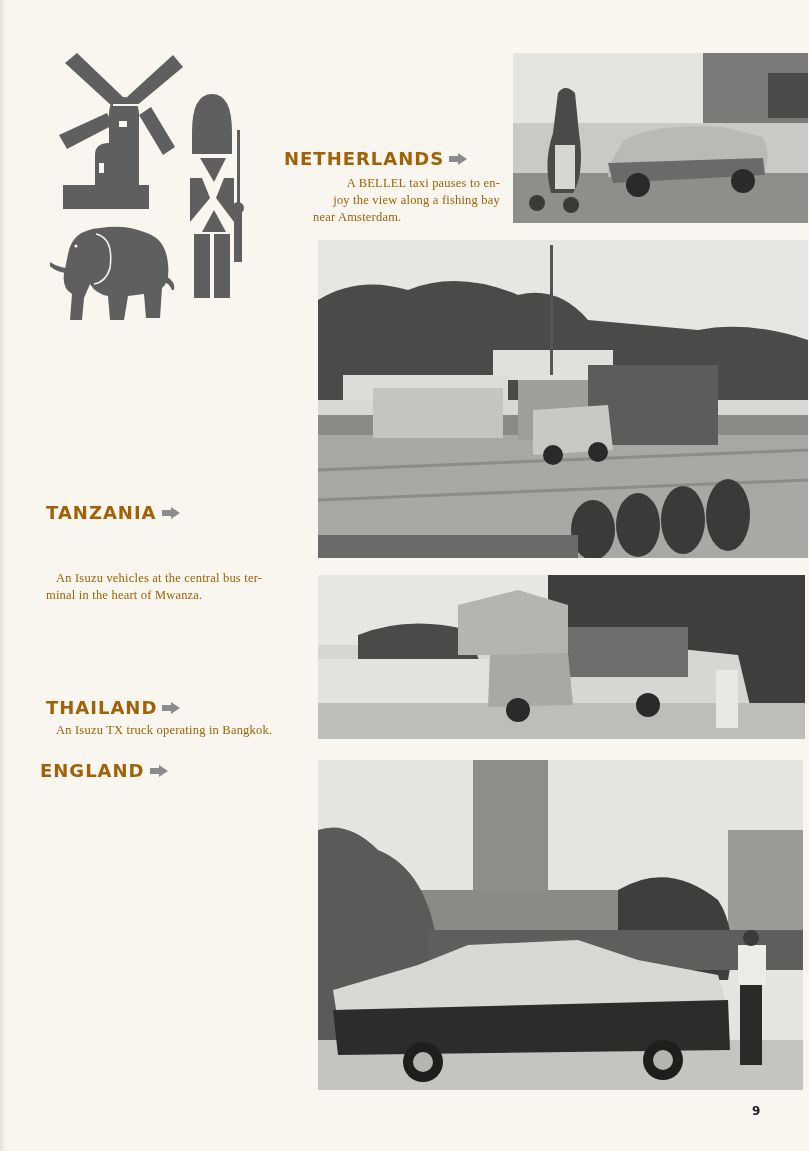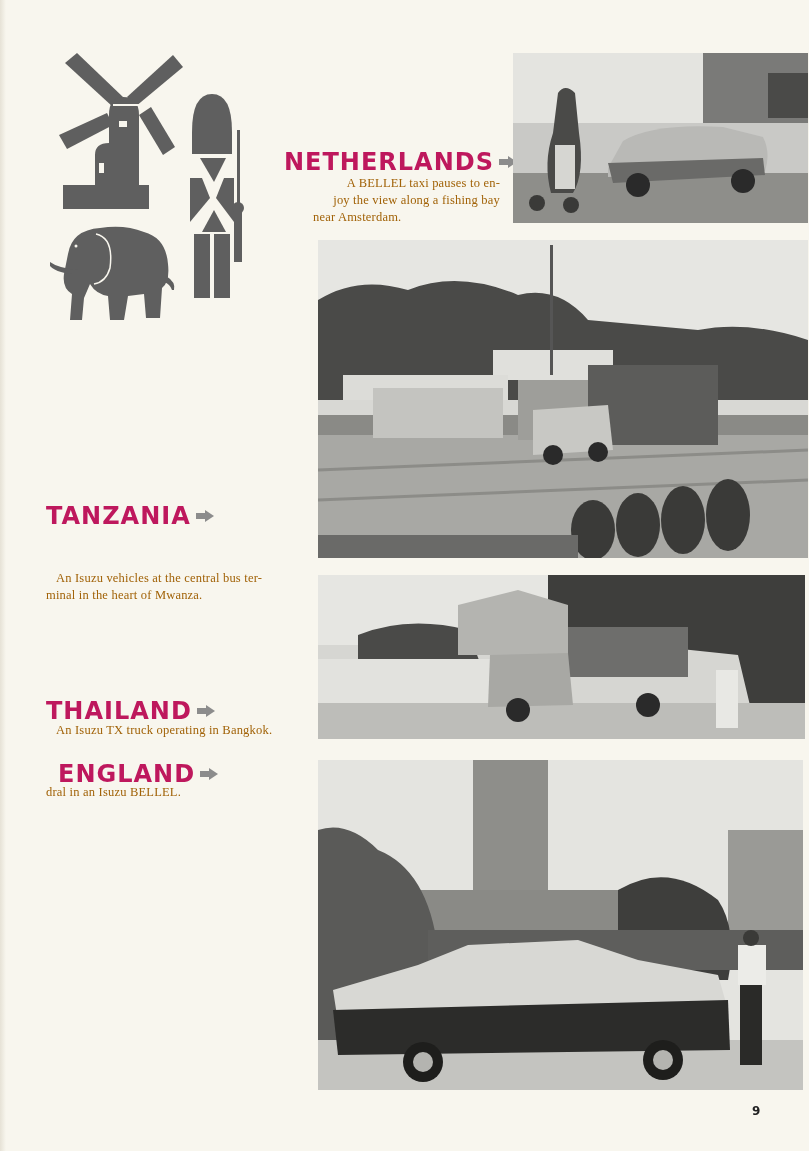--- a/index.html
+++ b/index.html
@@ -12,23 +12,23 @@
     color: #2a2a2a;
   }
   .page-shade {
     position: absolute; left: 0; top: 0; width: 6px; height: 100%;
     background: linear-gradient(to right, #e6e2d6, rgba(248,246,238,0));
   }
   .heading {
     position: absolute;
     font-family: "DejaVu Sans", sans-serif;
     font-weight: bold;
-    font-size: 24px;
+    font-size: 18px;
     letter-spacing: 1px;
-    color: #be185d;
+    color: #a16207;
     white-space: nowrap;
     display: flex; align-items: center;
   }
   .arrow {
     display: inline-block; margin-left: 5px; position: relative;
     width: 18px; height: 12px;
   }
   .arrow::before {
     content: ""; position: absolute; left: 0; top: 3px; width: 9px; height: 6px; background: #8c8c8c;
   }
@@ -189,26 +189,25 @@
   </svg>
 </div>
 <div class="heading" style="left:46px;top:697px;">
   <span>THAILAND</span>
   <span class="arrow"></span>
 </div>
 <div class="caption" style="left:56px;top:722px;width:252px;">
   <div>An Isuzu TX truck operating in Bangkok.</div>
 </div>
 
-<div class="heading" style="left:58px;top:760px;">
+<div class="heading" style="left:40px;top:760px;">
   <span>ENGLAND</span>
   <span class="arrow"></span>
 </div>
 <div class="caption justify" style="left:46px;top:784px;width:258px;">
-  <div>dral in an Isuzu BELLEL.</div>
 </div>
 <div class="photo" style="left:318px;top:760px;width:485px;height:330px;">
   <svg viewBox="0 0 485 330" preserveAspectRatio="none">
     <rect width="485" height="330" fill="#e4e4e0"></rect>
     <rect x="155" y="0" width="75" height="175" fill="#8e8e8a"></rect>
     <rect x="410" y="70" width="75" height="110" fill="#9a9a96"></rect>
     <rect x="70" y="130" width="260" height="60" fill="#8a8a86"></rect>
     <path d="M0,70 Q30,60 60,90 Q110,110 120,190 L120,280 L0,280 Z" fill="#5a5a58"></path>
     <path d="M300,130 Q350,100 400,140 Q420,170 410,220 L300,220 Z" fill="#3e3e3c"></path>
     <rect x="110" y="170" width="375" height="40" fill="#5e5e5c"></rect>

